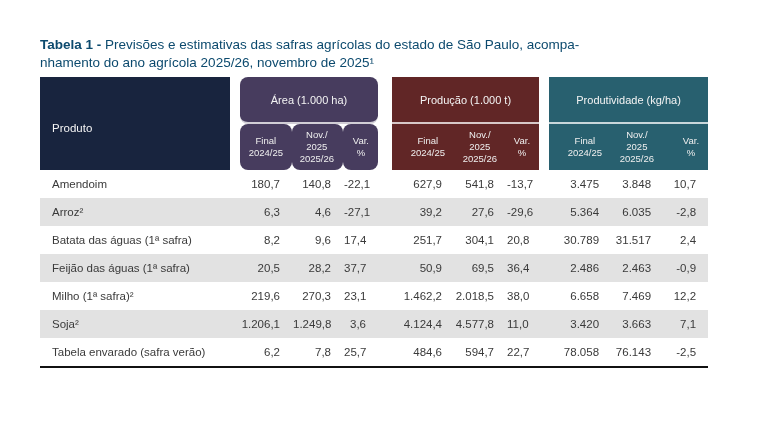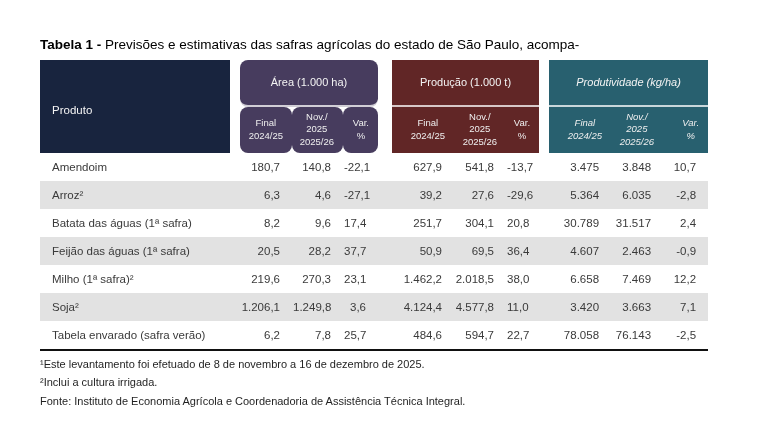--- a/index.html
+++ b/index.html
@@ -5,21 +5,21 @@
   html,body{margin:0;padding:0;}
   body{
     width:774px;height:434px;background:#ffffff;
     font-family:"Liberation Sans", sans-serif;
     -webkit-font-smoothing:antialiased;
   }
   .page{position:relative;width:774px;height:434px;overflow:hidden;background:#fff;}
   .content{position:absolute;left:40px;top:36px;width:668px;}
 
   
-  .title{font-size:13.5px;line-height:1.3;color:#000000;margin:0 0 6px 0;}
+  .title{font-size:13.5px;line-height:1.3;color:#0c4a6e;margin:0 0 6px 0;}
   .title-bold{font-weight:700;}
 
   
   table.data{border-collapse:separate;border-spacing:0;table-layout:fixed;width:668px;
              border-bottom:2.5px solid #111;}
   th,td{margin:0;overflow:hidden;}
 
   
   th.produto{
     background:var(--navy,#18243e);color:#f4f4f4;font-weight:400;font-size:11.5px;
@@ -28,21 +28,21 @@
   th.grp{
     color:#f4f4f4;font-weight:400;font-size:11px;text-align:center;vertical-align:middle;
     height:43px;border-bottom:2px solid rgba(255,255,255,0.75);
   }
   th.sub{
     color:#efefef;font-weight:400;font-size:9.5px;text-align:right;vertical-align:middle;
     height:46px;padding:0 9px 0 0;
   }
   .bg-area{background:var(--purple,#473c5e);border-radius:8px;}
   .bg-prod{background:var(--maroon,#612626);margin-left:37px;}
-  .bg-prtv{background:var(--teal,#28606f);font-style:italic;}
+  .bg-prtv{background:var(--teal,#28606f);}
   th.gap-h{background:#ffffff;}
 
   .subwrap{display:inline-block;text-align:center;white-space:pre-line;line-height:1.3;}
 
   
   tr.data-row{height:28px;}
   tr.data-row td{font-size:11.5px;color:#3a3a3a;vertical-align:middle;}
   tr.alt{background:var(--row-alt,#e2e2e2);margin-top:24px;}
   td.label{text-align:left;padding-left:12px;}
   td.num{text-align:right;padding-right:12px;}
@@ -52,20 +52,21 @@
   .footnotes .fn{margin:0 0 5px 0;}
 </style>
 </head>
 <body>
 
 <div class="page">
   <div class="content">
 
     <div class="title">
       <span class="title-bold">Tabela 1 - </span><span>Previsões e estimativas das safras agrícolas do estado de São Paulo, acompa-</span><br>
+      <span>nhamento do ano agrícola 2025/26, novembro de 2025¹</span>
     </div>
 
     <table class="data">
       <colgroup>
         <col style="width:190px">
           <col style="width:10px">
         <col style="width:52px">
           <col style="width:51px">
           <col style="width:35px">
         <col style="width:14px">
@@ -161,21 +162,21 @@
           <td class="label">Feijão das águas (1ª safra)</td>
           <td class="gap"></td>
           <td class="num">20,5</td>
           <td class="num">28,2</td>
           <td class="num">37,7</td>
           <td class="gap"></td>
           <td class="num">50,9</td>
           <td class="num">69,5</td>
           <td class="num">36,4</td>
           <td class="gap"></td>
-          <td class="num">4.607</td>
+          <td class="num">2.486</td>
           <td class="num">2.463</td>
           <td class="num">-0,9</td>
         </tr>
         <tr class="data-row">
           <td class="label">Milho (1ª safra)²</td>
           <td class="gap"></td>
           <td class="num">219,6</td>
           <td class="num">270,3</td>
           <td class="num">23,1</td>
           <td class="gap"></td>
@@ -213,20 +214,15 @@
           <td class="num">594,7</td>
           <td class="num">22,7</td>
           <td class="gap"></td>
           <td class="num">78.058</td>
           <td class="num">76.143</td>
           <td class="num">-2,5</td>
         </tr>
       </tbody>
     </table>
 
-    <div class="footnotes">
-      <div class="fn">¹Este levantamento foi efetuado de 8 de novembro a 16 de dezembro de 2025.</div>
-      <div class="fn">²Inclui a cultura irrigada.</div>
-      <div class="fn">Fonte: Instituto de Economia Agrícola e Coordenadoria de Assistência Técnica Integral.</div>
-    </div>
 
   </div>
 </div>
 
 </body></html>

